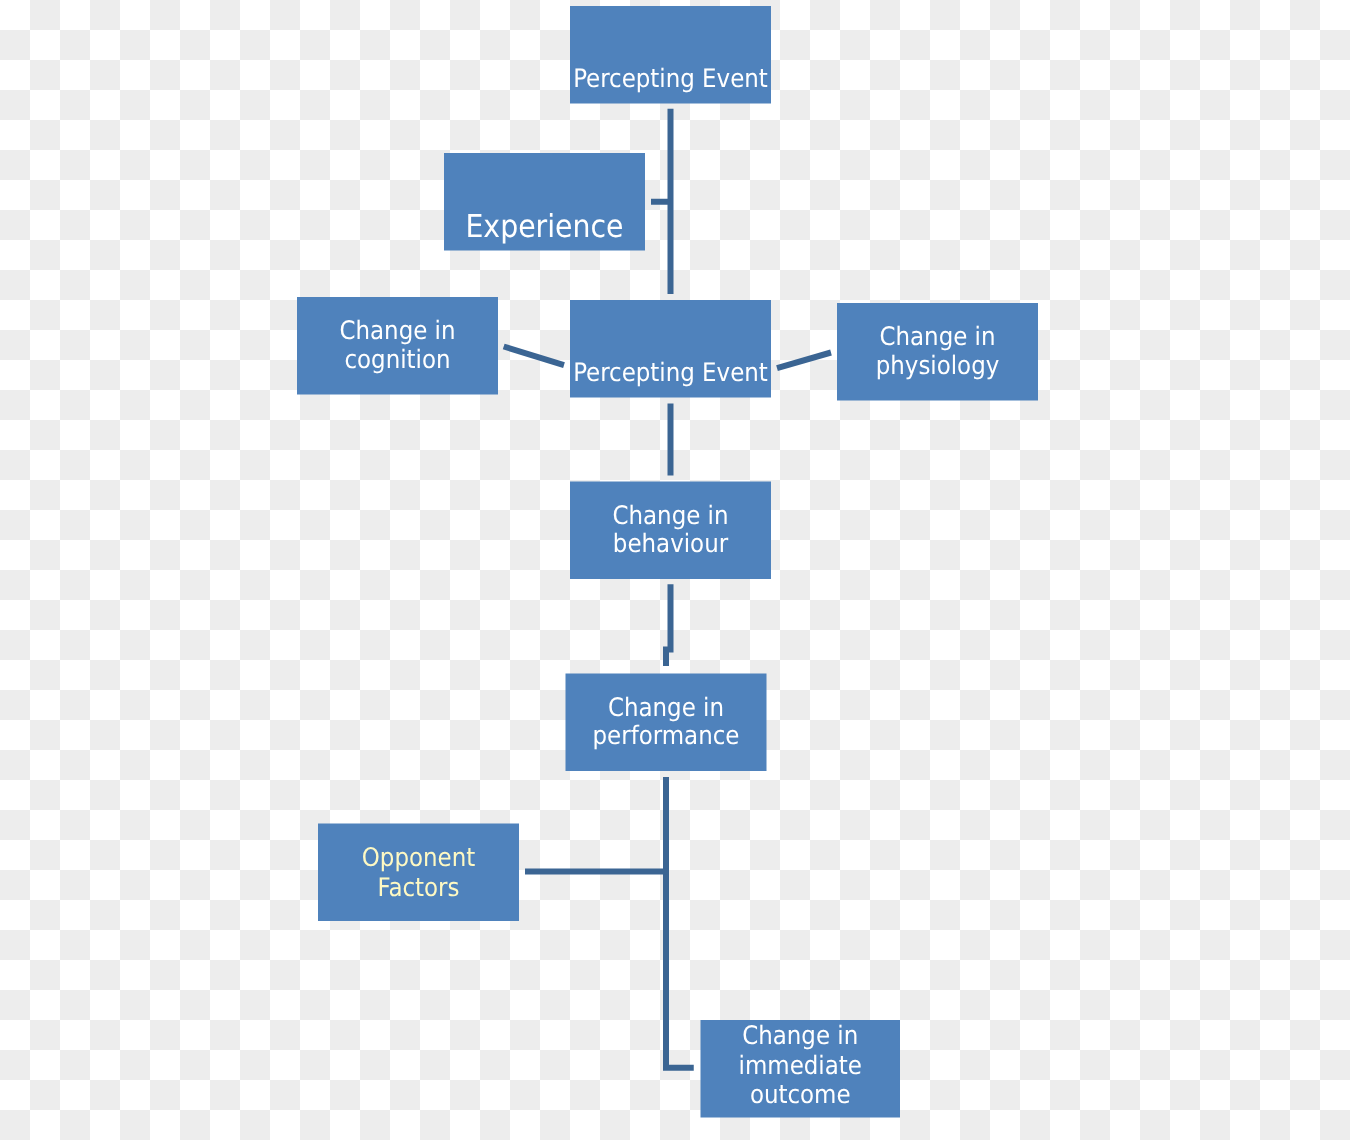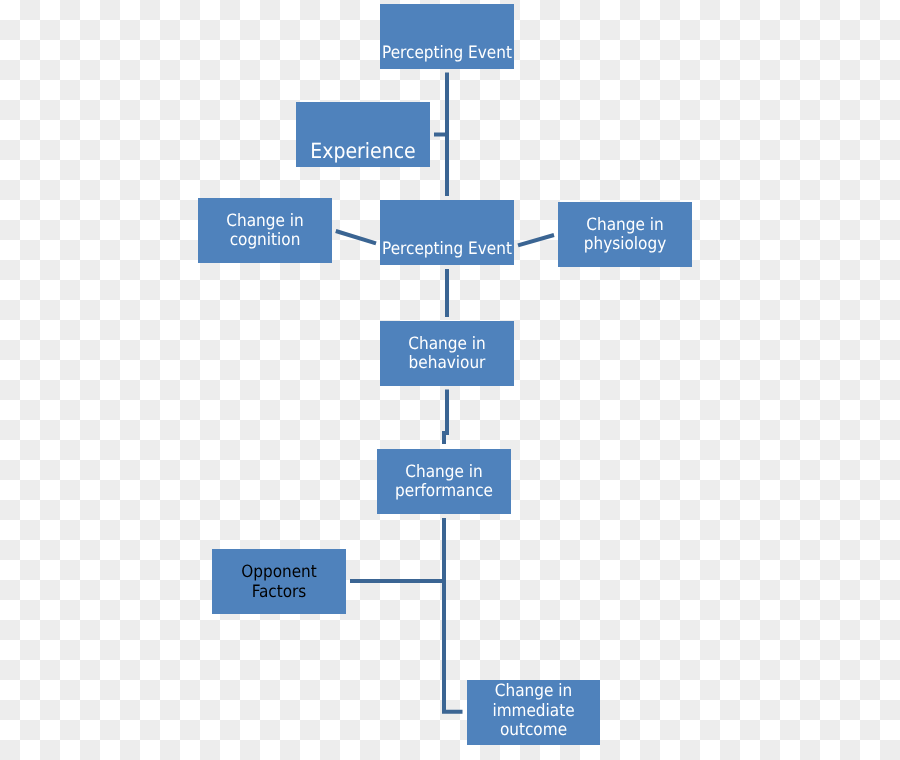--- a/index.html
+++ b/index.html
@@ -63,21 +63,21 @@
 physiology</span>
   </div>
   <div class="node" style="left: 380px; top: 320.5px; width: 134px; height: 65px; font-size: 17px; background: rgb(79, 130, 188); color: rgb(255, 255, 255);">
     <span class="node-label" data-lines="2">Change in
 behaviour</span>
   </div>
   <div class="node" style="left: 377px; top: 448.7px; width: 134px; height: 65px; font-size: 17px; background: rgb(79, 130, 188); color: rgb(255, 255, 255);">
     <span class="node-label" data-lines="2">Change in
 performance</span>
   </div>
-  <div class="node" style="left: 212px; top: 549px; width: 134px; height: 65px; font-size: 17px; background: rgb(79, 130, 188); color: #000000;">
+  <div class="node" style="left: 212px; top: 549px; width: 134px; height: 65px; font-size: 17px; background: rgb(79, 130, 188); color: #fef9c3;">
     <span class="node-label" data-lines="2">Opponent
 Factors</span>
   </div>
   <div class="node" style="left: 467px; top: 680px; width: 133px; height: 65px; font-size: 17px; background: rgb(79, 130, 188); color: rgb(255, 255, 255);">
     <span class="node-label" data-lines="3">Change in
 immediate
 outcome</span>
   </div>
 
 </div>

